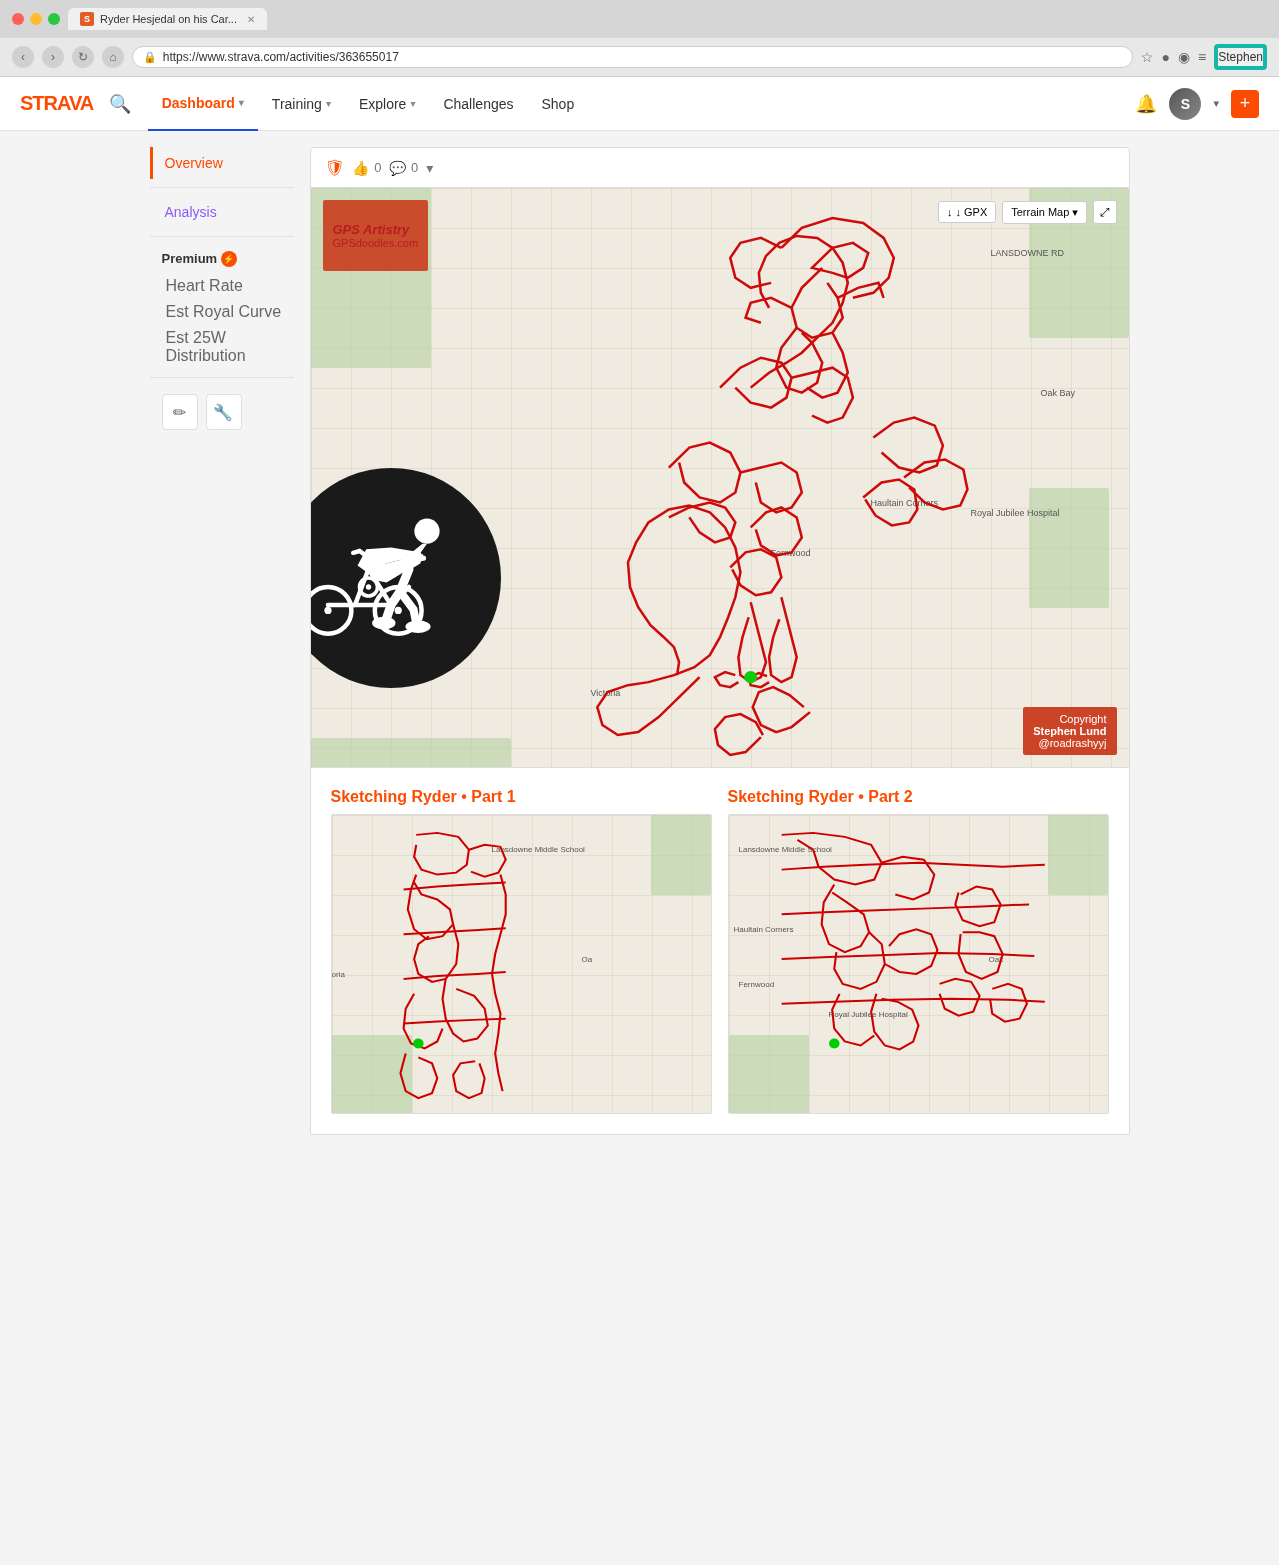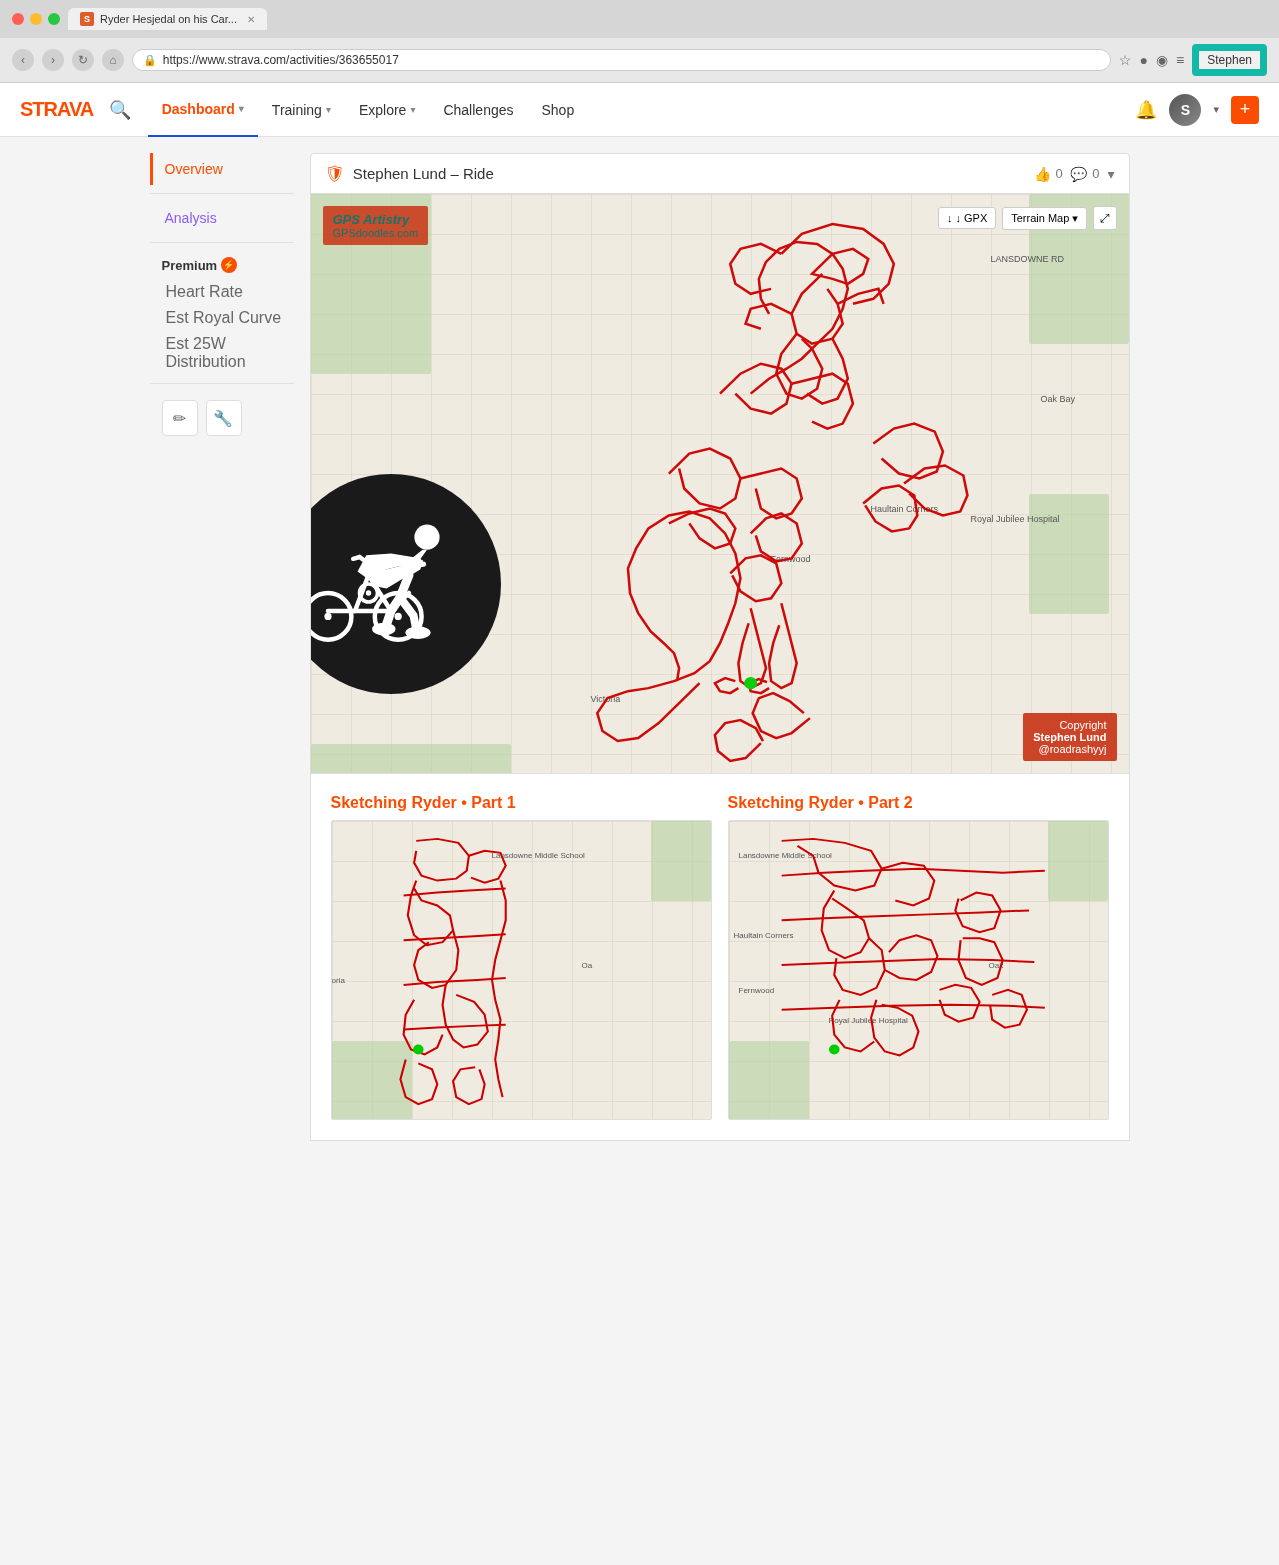--- a/index.html
+++ b/index.html
@@ -17,21 +17,21 @@
     .tab-favicon { width: 14px; height: 14px; background: #e05c28; border-radius: 2px; display: inline-block; font-size: 9px; color: white; text-align: center; line-height: 14px; font-weight: bold; }
     .tab-close { font-size: 10px; color: #888; cursor: pointer; margin-left: 4px; }
     .browser-toolbar { display: flex; align-items: center; padding: 6px 12px; gap: 8px; background: #e8e8e8; }
     .nav-btn { width: 22px; height: 22px; border-radius: 50%; background: #d0d0d0; border: none; cursor: pointer; display: flex; align-items: center; justify-content: center; font-size: 12px; color: #666; }
     .nav-btn:disabled { opacity: 0.4; }
     .address-bar { flex: 1; background: white; border: 1px solid #ccc; border-radius: 12px; padding: 3px 10px; font-size: 12px; display: flex; align-items: center; gap: 6px; }
     .address-bar .lock { color: #4caf50; font-size: 11px; }
     .address-text { color: #333; font-size: 12px; }
     .toolbar-icons { display: flex; gap: 8px; align-items: center; }
     .toolbar-icon { font-size: 14px; color: #666; cursor: pointer; }
-    .user-btn { background: #f0f0f0; border: 7px solid #14b8a6; border-radius: 4px; padding: 2px 8px; font-size: 12px; cursor: pointer; }
+    .user-btn { background: #f0f0f0; border: 4px solid #14b8a6; border-radius: 4px; padding: 2px 0; font-size: 12px; cursor: pointer; }
 
     
     .strava-nav { background: white; border-bottom: 1px solid #e0e0e0; display: flex; align-items: center; padding: 0 20px; height: 54px; }
     .strava-logo { color: #fc4c02; font-weight: 900; font-size: 20px; letter-spacing: -1px; font-family: 'Arial Black', Arial, sans-serif; margin-right: 16px; }
     .nav-search { font-size: 18px; color: #888; cursor: pointer; margin-right: 16px; }
     .nav-links { display: flex; align-items: center; gap: 0; flex: 1; }
     .nav-link { padding: 0 14px; height: 54px; display: flex; align-items: center; font-size: 14px; color: #333; cursor: pointer; text-decoration: none; gap: 4px; position: relative; }
     .nav-link.active { color: #fc4c02; border-bottom: 2px solid #1d4ed8; font-weight: 700; }
     .nav-link .arrow { font-size: 10px; color: #888; }
     .nav-right { display: flex; align-items: center; gap: 12px; margin-left: auto; }
@@ -42,21 +42,21 @@
 
     
     .main-container { display: flex; max-width: 980px; margin: 0 auto; padding: 16px 0; gap: 0; }
 
     
     .sidebar { width: 160px; flex-shrink: 0; padding-right: 16px; }
     .sidebar-item { padding: 8px 12px; font-size: 14px; font-weight: 500; color: #8b5cf6; cursor: pointer; border-left: 3px solid transparent; }
     .sidebar-item.active { border-left: 3px solid #fc4c02; color: #fc4c02; }
     .sidebar-divider { height: 1px; background: #e0e0e0; margin: 8px 0; }
     .sidebar-section { padding: 6px 12px; font-size: 13px; font-weight: 600; color: #333; }
-    .premium-badge { display: inline-flex; align-items: center; gap: 4px; }
+    .premium-badge { display: inline-flex; align-items: flex-start; gap: 4px; }
     .premium-icon { background: #fc4c02; color: white; border-radius: 50%; width: 16px; height: 16px; font-size: 9px; display: inline-flex; align-items: center; justify-content: center; font-weight: bold; }
     .sidebar-sub-item { padding: 4px 12px 4px 16px; font-size: 16px; color: #666; cursor: pointer; }
     .sidebar-icons { display: flex; gap: 8px; padding: 8px 12px; }
     .sidebar-icon-btn { width: 36px; height: 36px; border: 1px solid #ddd; border-radius: 4px; display: flex; align-items: center; justify-content: center; cursor: pointer; font-size: 16px; color: #666; background: white; }
 
     
     .content { flex: 1; min-width: 0; }
 
     
     .activity-header { background: white; border: 1px solid #ddd; border-radius: 4px 4px 0 0; padding: 10px 14px; display: flex; align-items: center; gap: 8px; }
@@ -65,21 +65,21 @@
     .activity-actions { display: flex; align-items: center; gap: 8px; }
     .action-btn { display: flex; align-items: center; gap: 4px; font-size: 13px; color: #555; cursor: pointer; }
     .action-icon { font-size: 14px; }
     .action-count { font-size: 13px; color: #777; }
     .action-dropdown { font-size: 14px; color: #777; cursor: pointer; }
 
     
     .map-container { position: relative; background: #e8e0d4; height: 580px; overflow: hidden; border: 1px solid #ddd; border-top: none; }
 
     
-    .gps-watermark { position: absolute; top: 12px; left: 12px; background: rgba(200, 50, 20, 0.85); color: #0f766e; padding: 6px 10px; border-radius: 2px; }
+    .gps-watermark { position: absolute; top: 12px; left: 12px; background: rgba(200, 50, 20, 0.85); color: #b91c1c; padding: 22px 10px; border-radius: 2px; }
     .gps-line1 { font-size: 13px; font-weight: 600; font-style: italic; }
     .gps-line2 { font-size: 11px; }
     .map-controls { position: absolute; top: 12px; right: 12px; display: flex; gap: 6px; align-items: center; }
     .gpx-btn { background: white; border: 1px solid #ccc; border-radius: 3px; padding: 4px 8px; font-size: 11px; cursor: pointer; display: flex; align-items: center; gap: 3px; }
     .terrain-btn { background: white; border: 1px solid #ccc; border-radius: 3px; padding: 4px 8px; font-size: 11px; cursor: pointer; }
     .expand-btn { background: white; border: 1px solid #ccc; border-radius: 3px; padding: 4px 6px; font-size: 12px; cursor: pointer; }
     .copyright-badge { position: absolute; bottom: 12px; right: 12px; background: rgba(200, 50, 20, 0.9); color: white; padding: 6px 10px; border-radius: 2px; font-size: 11px; text-align: right; }
     .copyright-line1 { font-weight: normal; }
     .copyright-line2 { font-weight: 600; }
 
@@ -222,21 +222,20 @@
         <div class="sidebar-icon-btn">
           <span>🔧</span>
         </div>
       </div>
     </aside>
 
     <div class="content">
 
       <div class="activity-header">
         <span class="activity-icon">🛡</span>
-        <span class="activity-title">Stephen Lund – Ride</span>
         <div class="activity-actions">
           <div class="action-btn">
             <span class="action-icon">👍</span>
             <span class="action-count">0</span>
           </div>
           <div class="action-btn">
             <span class="action-icon">💬</span>
             <span class="action-count">0</span>
           </div>
           <span class="action-dropdown">▾</span>

